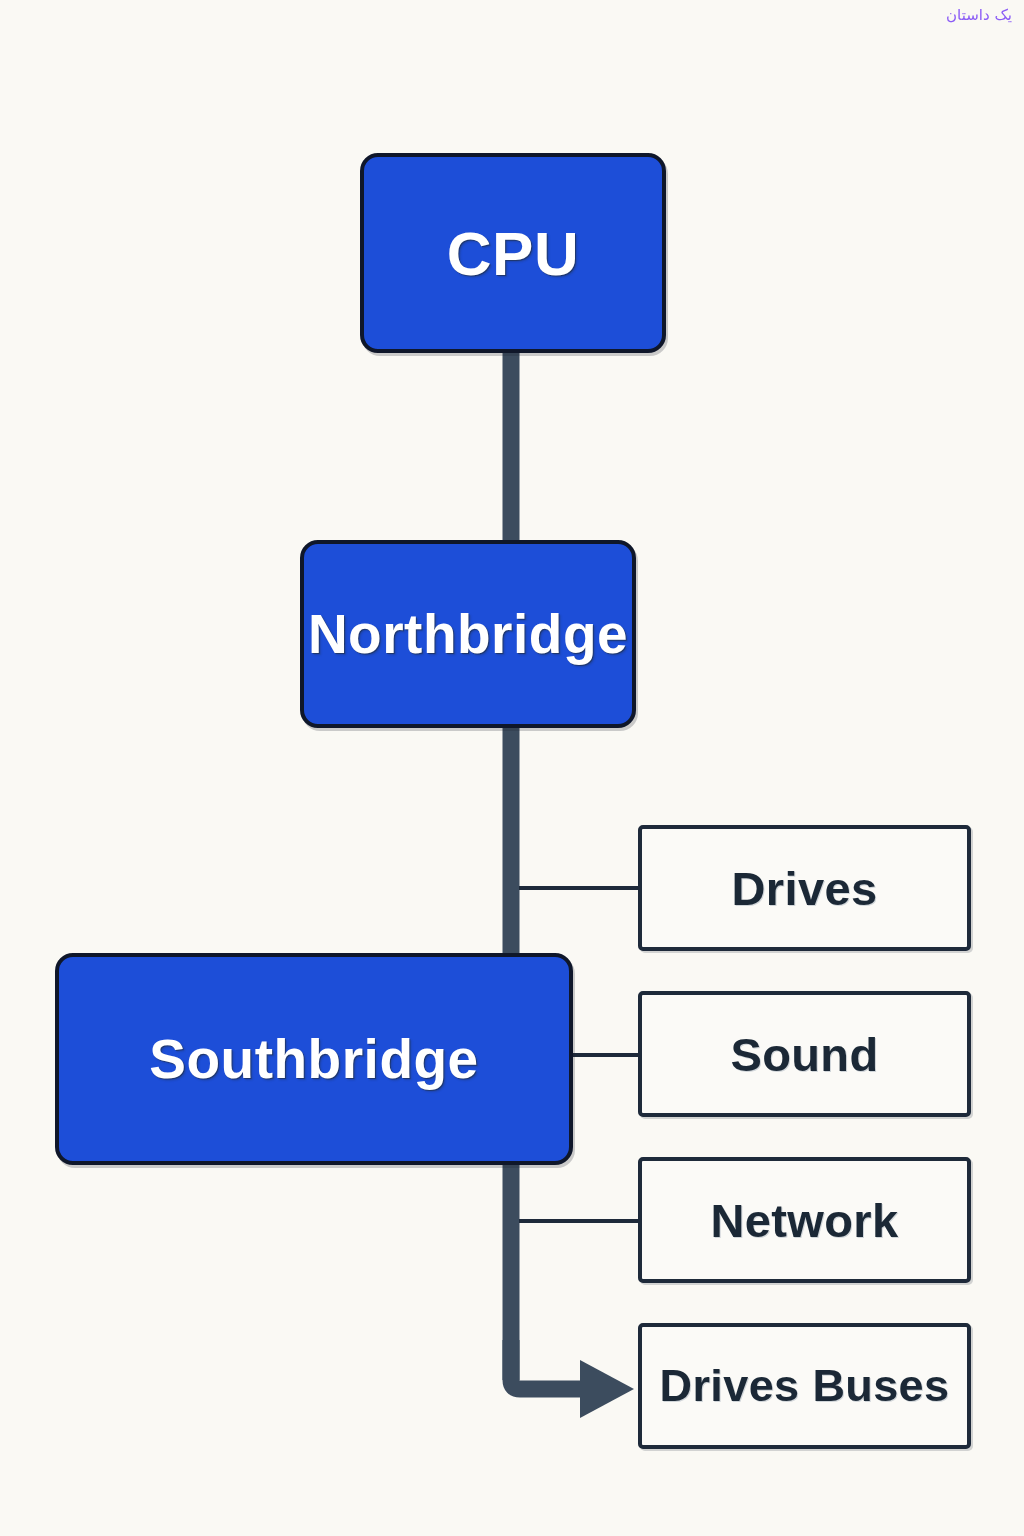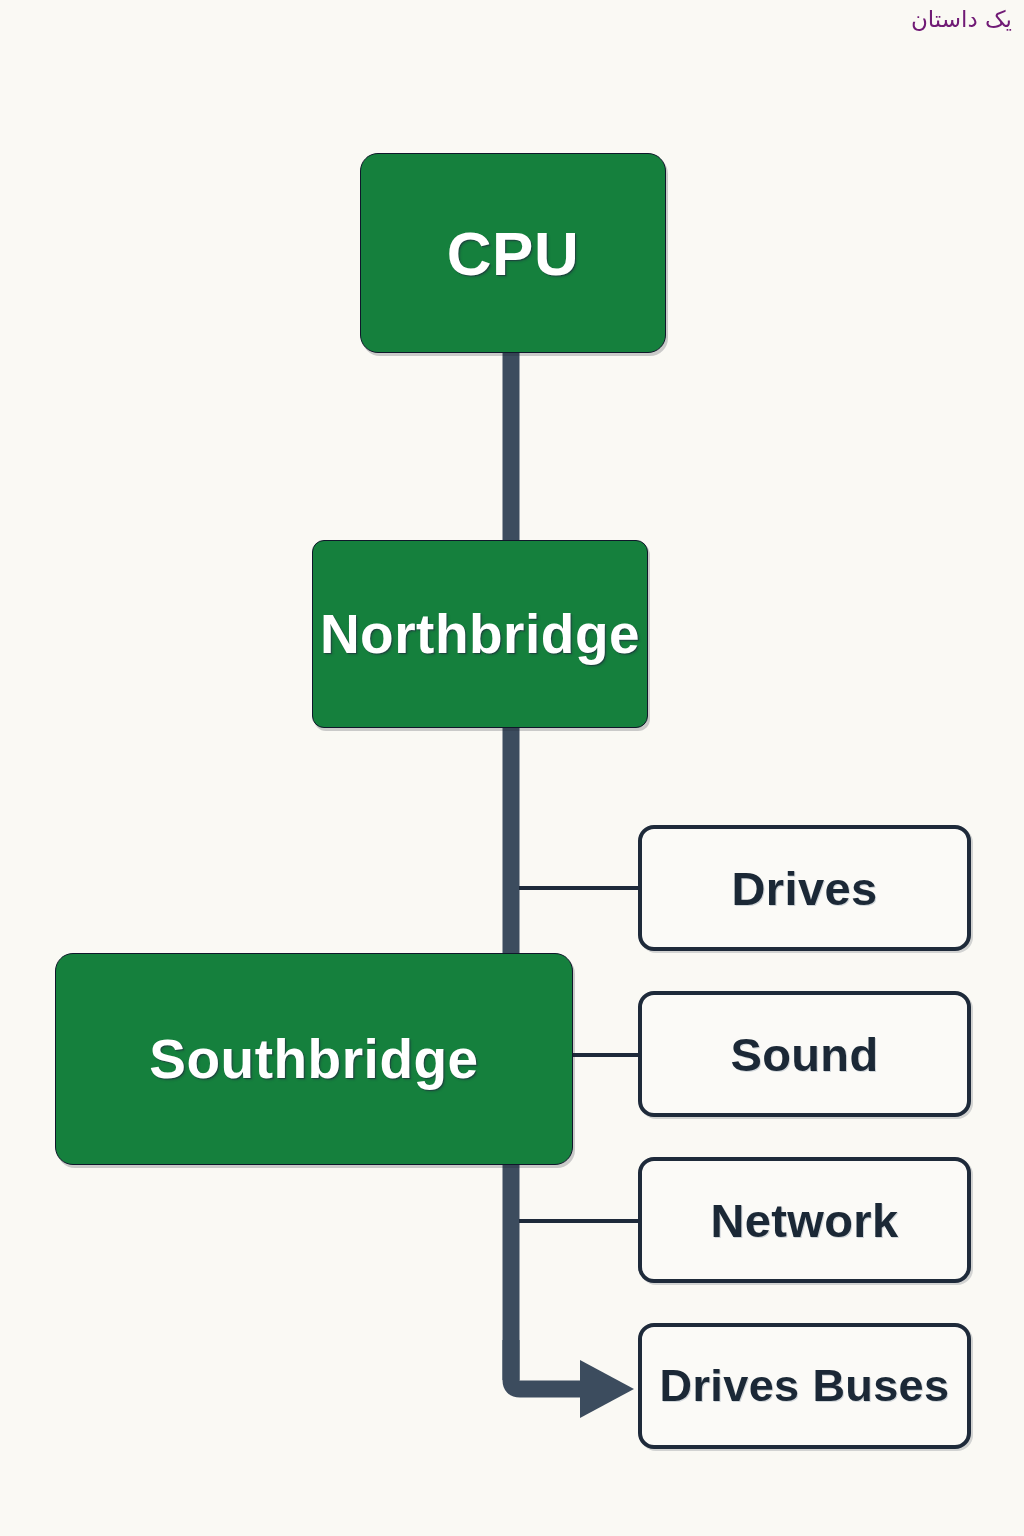--- a/index.html
+++ b/index.html
@@ -20,22 +20,22 @@
   }
 
   
   .caption {
     position: absolute;
     top: 6px;
     right: 12px;
     direction: rtl;
     unicode-bidi: bidi-override;
     font-family: "DejaVu Sans", sans-serif;
-    font-size: 23px;
-    color: #701a75;
+    font-size: 15px;
+    color: #8b5cf6;
     letter-spacing: 0px;
     white-space: nowrap;
     text-align: center;
   }
 
   
   #wires {
     position: absolute;
     left: 0; top: 0;
     width: 1024px;
@@ -46,50 +46,50 @@
   .node {
     position: absolute;
     display: flex;
     align-items: center;
     justify-content: center;
     border-radius: 18px;
     text-align: center;
   }
 
   .node-blue {
-    background: #15803d;
-    border: 1px solid #0f172a;
+    background: #1d4ed8;
+    border: 4px solid #0f172a;
     box-shadow: 2px 3px 0 rgba(30,36,48,0.22);
   }
   .node-blue .node-label {
     color: #ffffff;
     font-weight: bold;
     letter-spacing: 0.5px;
     text-shadow:
       1px 1px 0 rgba(33,45,62,0.55),
       2px 2px 2px rgba(33,45,62,0.30);
   }
 
   .node-white {
     background: #fbfaf7;
     border: 4px solid #1e2a3a;
-    border-radius: 16px;
+    border-radius: 5px;
     box-shadow: 2px 2px 0 rgba(30,40,56,0.18);
     text-align: right;
   }
   .node-white .node-label {
     color: #1b2836;
     font-weight: bold;
     letter-spacing: 0.4px;
     text-shadow: 1px 1px 0 rgba(190,196,204,0.7);
   }
 
   
   #node-cpu         { left: 360px; top: 153px;  width: 306px; height: 200px; }
-  #node-northbridge { left: 312px; top: 540px;  width: 336px; height: 188px; border-radius: 12px; }
+  #node-northbridge { left: 300px; top: 540px;  width: 336px; height: 188px; }
   #node-southbridge { left: 55px;  top: 953px;  width: 518px; height: 212px; }
 
   #node-drives      { left: 638px; top: 825px;  width: 333px; height: 126px; }
   #node-sound       { left: 638px; top: 991px;  width: 333px; height: 126px; }
   #node-network     { left: 638px; top: 1157px; width: 333px; height: 126px; }
   #node-otherbuses  { left: 638px; top: 1323px; width: 333px; height: 126px; }
 
   #node-cpu .node-label         { font-size: 62px; }
   #node-northbridge .node-label { font-size: 55px; }
   #node-southbridge .node-label { font-size: 55px; }

